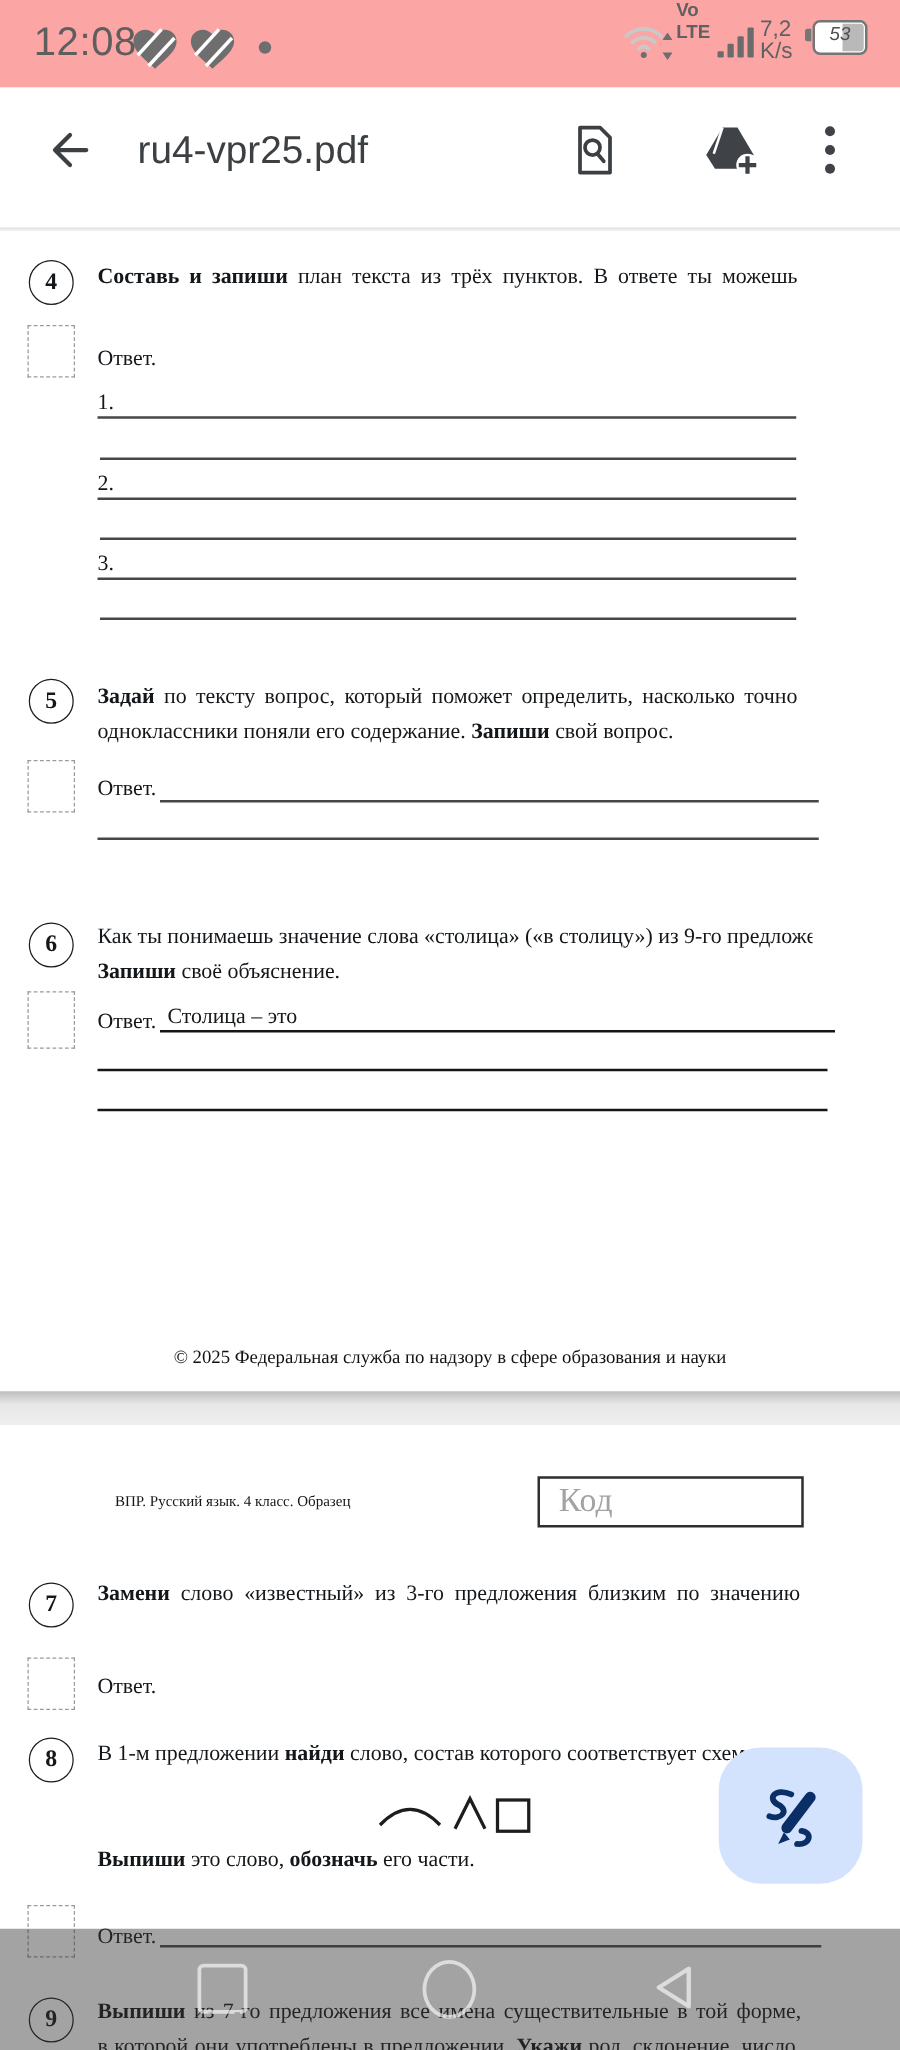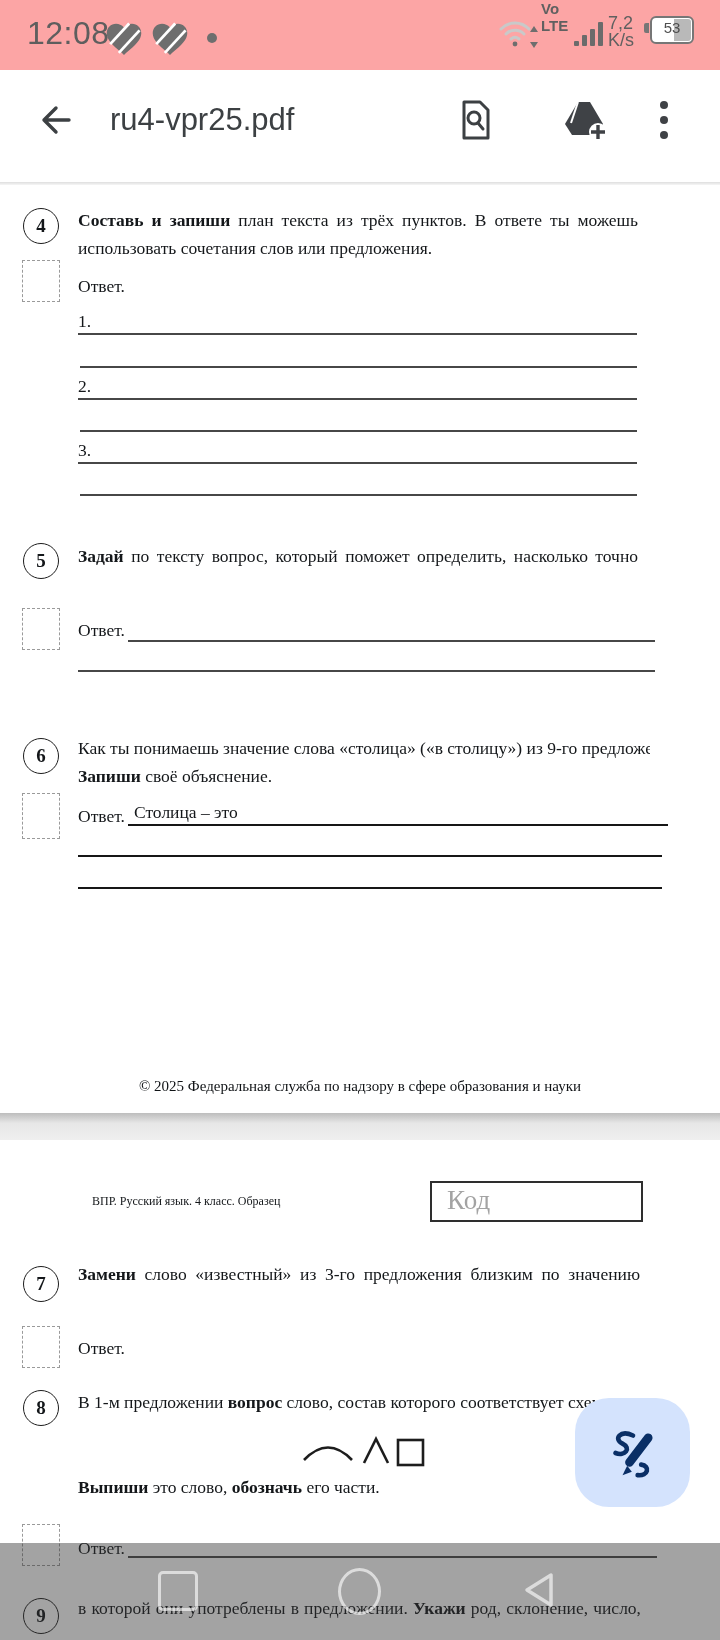--- a/index.html
+++ b/index.html
@@ -7,21 +7,21 @@
           font-family:"Liberation Sans","DejaVu Sans",sans-serif;}
   
   .statusbar{position:absolute;left:0;top:0;width:720px;height:70px;background:#fca5a5;}
   .time{position:absolute;left:27px;top:15px;font-size:32px;color:#5e5e5e;letter-spacing:.5px;}
   .heart{position:absolute;top:20px;}
   .sb-dot{position:absolute;left:207px;top:33px;width:10px;height:10px;border-radius:50%;background:#6e6e6e;}
   .volte{position:absolute;left:541px;top:0;font-size:15px;line-height:17px;font-weight:bold;color:#606060;}
   .speed{position:absolute;left:608px;top:15px;font-size:18px;line-height:17px;color:#606060;}
   .bars{position:absolute;left:574px;top:22px;width:30px;height:26px;}
   .bar{position:absolute;bottom:2px;width:5px;background:#6b6b6b;border-radius:1px;}
-  .battery{position:absolute;left:650px;top:16px;width:40px;height:24px;border:2.5px solid #767676;border-radius:6px;background:#fff;}
+  .battery{position:absolute;left:650px;top:16px;width:40px;height:24px;border:2.5px solid #767676;border-radius:6px;background:#fff;font-style:italic;}
   .battery .fill{position:absolute;right:1px;top:1px;bottom:1px;width:17px;background:#b9b9b9;border-radius:0 3px 3px 0;}
   .battery .pct{position:absolute;left:0;top:1px;width:100%;text-align:center;font-size:15px;color:#4f4f4f;}
   .bat-nub{position:absolute;left:644px;top:23px;width:5px;height:10px;background:#767676;border-radius:2px 0 0 2px;}
   
   .toolbar{position:absolute;left:0;top:70px;width:720px;height:112px;background:#fff;}
   .tb-title{position:absolute;left:110px;top:32px;font-size:31px;color:#3c4043;}
   .tb-btn{position:absolute;top:22px;width:56px;height:56px;display:flex;align-items:center;justify-content:center;}
   .tb-shadow{position:absolute;left:0;top:182px;width:720px;height:3px;
              background:linear-gradient(#dedede,#f6f6f6);}
   
@@ -143,35 +143,35 @@
       </svg>
     </div>
   </div>
   <div class="tb-shadow"></div>
 
   <div class="pdf">
 
     <div class="qnum" style="left:23px;top:23px">4</div>
     <div class="para" style="top:25px;width:560px">
         <div class="pline wrapjust"><span class="b">Составь и запиши</span><span> план текста из трёх пунктов. В ответе ты можешь</span></div>
-        <div class="pline"><span>использовать сочетания слов или предложения.</span></div>
       </div>
     <div class="ansbox" style="top:75px"></div>
     <div class="anslabel" style="top:91px">Ответ.</div>
 
     <div class="wline" style="left:78px;top:126px;width:559px"><span>1.</span></div>
     <div class="wline" style="left:80px;top:159px;width:557px"></div>
     <div class="wline" style="left:78px;top:191px;width:559px"><span>2.</span></div>
     <div class="wline" style="left:80px;top:223px;width:557px"></div>
     <div class="wline" style="left:78px;top:255px;width:559px"><span>3.</span></div>
     <div class="wline" style="left:80px;top:287px;width:557px"></div>
 
     <div class="qnum" style="left:23px;top:358px">5</div>
     <div class="para" style="top:361px;width:560px">
         <div class="pline wrapjust"><span class="b">Задай</span><span> по тексту вопрос, который поможет определить, насколько точно твои</span></div>
+        <div class="pline"><span>одноклассники поняли его содержание. </span><span class="b">Запиши</span><span> свой вопрос.</span></div>
       </div>
     <div class="ansbox" style="top:423px"></div>
     <div class="anslabel" style="top:435px">Ответ.</div>
     <div class="wline" style="left:128px;top:433px;width:527px"></div>
     <div class="wline" style="left:78px;top:463px;width:577px"></div>
 
     <div class="qnum" style="left:23px;top:553px">6</div>
     <div class="para" style="top:553px;width:572px">
         <div class="pline"><span>Как ты понимаешь значение слова «столица» («в столицу») из 9-го предложения?</span></div>
         <div class="pline"><span class="b">Запиши</span><span> своё объяснение.</span></div>
@@ -193,38 +193,39 @@
 
     <div class="qnum" style="left:23px;top:1081px">7</div>
     <div class="para" style="top:1079px;width:562px">
         <div class="pline wrapjust"><span class="b">Замени</span><span> слово «известный» из 3-го предложения близким по значению словом.</span></div>
       </div>
     <div class="ansbox" style="top:1141px"></div>
     <div class="anslabel" style="top:1153px">Ответ.</div>
 
     <div class="qnum" style="left:23px;top:1205px">8</div>
     <div class="para" style="top:1207px;width:562px">
-        <div class="pline"><span>В 1-м предложении </span><span class="b">вопрос</span><span> слово, состав которого соответствует схеме:</span></div>
+        <div class="pline"><span>В 1-м предложении </span><span class="b">найди</span><span> слово, состав которого соответствует схеме:</span></div>
       </div>
 
     <svg class="scheme" width="138" height="36" viewBox="0 0 138 36">
       <path d="M6 27 Q30 2 54 27" fill="none" stroke="#1d1d1d" stroke-width="2.6"></path>
       <path d="M66 30 L78 6 L90 30" fill="none" stroke="#1d1d1d" stroke-width="2.6"></path>
       <rect x="100" y="7" width="25" height="25" fill="none" stroke="#1d1d1d" stroke-width="2.6"></rect>
     </svg>
 
     <div class="para" style="top:1292px;width:562px">
         <div class="pline"><span class="b">Выпиши</span><span> это слово, </span><span class="b">обозначь</span><span> его части.</span></div>
       </div>
     <div class="ansbox" style="top:1339px"></div>
     <div class="anslabel" style="top:1353px">Ответ.</div>
     <div class="wline" style="left:128px;top:1349px;width:529px"></div>
 
     <div class="qnum" style="left:23px;top:1413px">9</div>
     <div class="para" style="top:1413px;width:563px">
+        <div class="pline wrapjust"><span class="b">Выпиши</span><span> из 7-го предложения все имена существительные в той форме,</span></div>
         <div class="pline wrapjust"><span>в которой они употреблены в предложении. </span><span class="b">Укажи</span><span> род, склонение, число,</span></div>
       </div>
   </div>
 
   <div class="fab">
     <svg width="56" height="56" viewBox="0 0 48 48">
       <path d="M24 9 C13 4 7 12 15 16 C23 20 17 27 9 24" fill="none" stroke="#0a2f66" stroke-width="4" stroke-linecap="round"></path>
       <line x1="37" y1="11" x2="21" y2="32" stroke="#0a2f66" stroke-width="7.5" stroke-linecap="round"></line>
       <path d="M19 35 L15 43 L23 40 Z" fill="#0a2f66"></path>
       <path d="M31 34 C39 35 37 44 28 43" fill="none" stroke="#0a2f66" stroke-width="4" stroke-linecap="round"></path>

